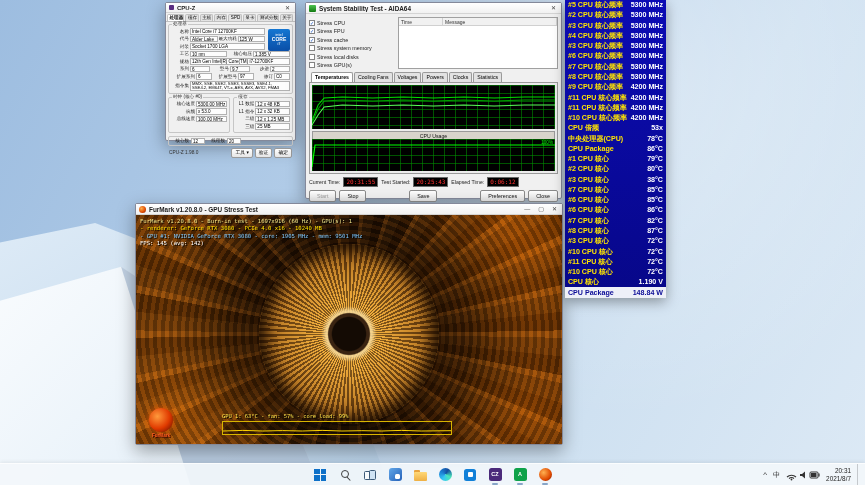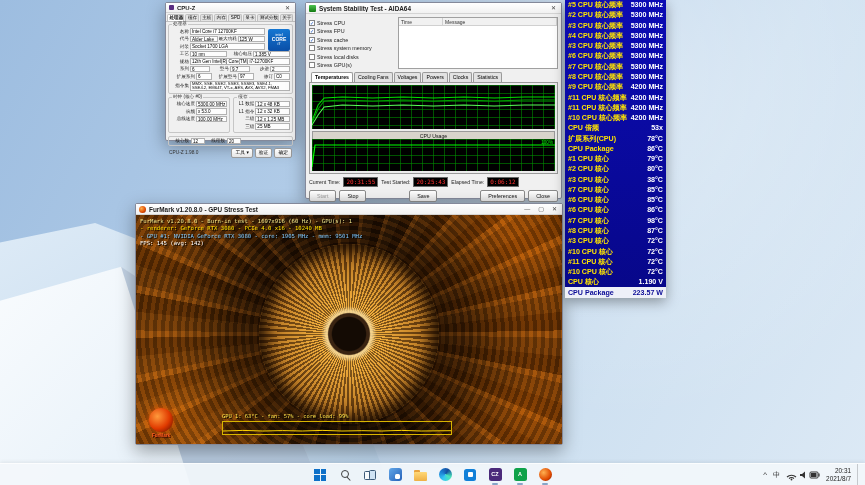--- a/index.html
+++ b/index.html
@@ -502,21 +502,21 @@
       </div>
     <div class="s-row">
         <span class="s-l">#10 CPU 核心频率</span>
         <span class="s-v">4200 MHz</span>
       </div>
     <div class="s-row">
         <span class="s-l">CPU 倍频</span>
         <span class="s-v">53x</span>
       </div>
     <div class="s-row">
-        <span class="s-l">扩展系列(CPU)</span>
+        <span class="s-l">中央处理器(CPU)</span>
         <span class="s-v">78°C</span>
       </div>
     <div class="s-row">
         <span class="s-l">CPU Package</span>
         <span class="s-v">86°C</span>
       </div>
     <div class="s-row">
         <span class="s-l">#1 CPU 核心</span>
         <span class="s-v">79°C</span>
       </div>
@@ -535,21 +535,21 @@
     <div class="s-row">
         <span class="s-l">#6 CPU 核心</span>
         <span class="s-v">85°C</span>
       </div>
     <div class="s-row">
         <span class="s-l">#6 CPU 核心</span>
         <span class="s-v">86°C</span>
       </div>
     <div class="s-row">
         <span class="s-l">#7 CPU 核心</span>
-        <span class="s-v">98°C</span>
+        <span class="s-v">82°C</span>
       </div>
     <div class="s-row">
         <span class="s-l">#8 CPU 核心</span>
         <span class="s-v">87°C</span>
       </div>
     <div class="s-row">
         <span class="s-l">#3 CPU 核心</span>
         <span class="s-v">72°C</span>
       </div>
     <div class="s-row">
@@ -563,21 +563,21 @@
     <div class="s-row">
         <span class="s-l">#10 CPU 核心</span>
         <span class="s-v">72°C</span>
       </div>
     <div class="s-row">
         <span class="s-l">CPU 核心</span>
         <span class="s-v">1.190 V</span>
       </div>
     <div class="s-row hi">
         <span class="s-l">CPU Package</span>
-        <span class="s-v">223.57 W</span>
+        <span class="s-v">148.84 W</span>
       </div>
   </div>
 
   <div class="taskbar">
     <div class="tb-center">
       <div class="tb-ico">
           <div class="i-start">
             <i></i>
             <i></i>
             <i></i>

